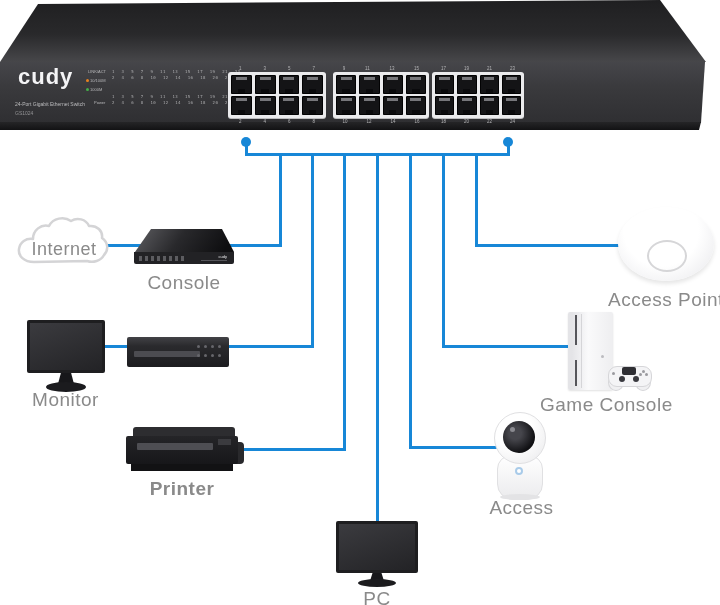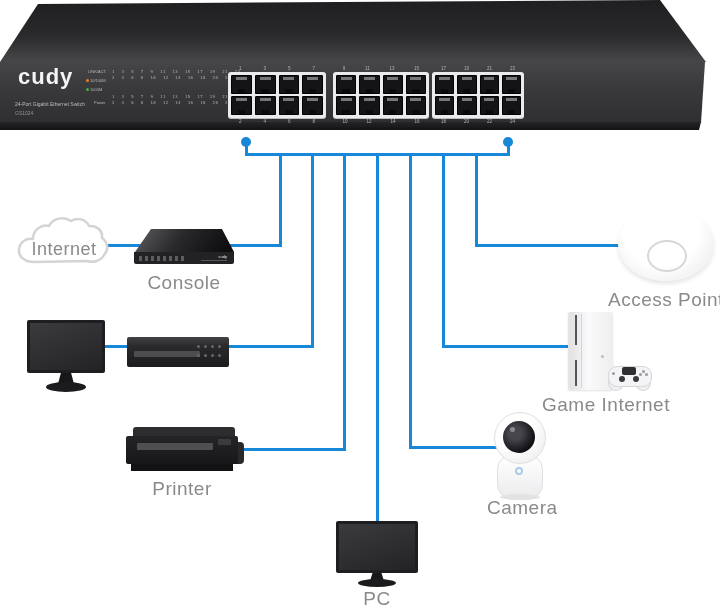--- a/index.html
+++ b/index.html
@@ -293,20 +293,21 @@
   </div>
   <div class="dev-label" style="left:133px;top:272px;width:102px;">Console</div>
 
   <div class="dev" style="left:27px;top:320px;width:78px;height:76px;">
     <div class="screen-frame" style="left:0;top:0;width:78px;height:53px;">
         <div class="screen-inner"></div>
       </div>
     <div class="screen-neck" style="left:31px;top:53px;width:16px;height:11px;"></div>
     <div class="screen-base" style="left:19px;top:62px;width:40px;height:10px;"></div>
   </div>
+  <div class="dev-label" style="left:18px;top:389px;width:95px;">Monitor</div>
 
   <div class="dev" style="left:127px;top:337px;width:102px;height:30px;">
     <div class="nvr-body"></div>
     <div class="nvr-band"></div>
     <div class="nvr-btns">
       <span></span>
         <span></span>
         <span></span>
         <span></span>
         <span></span>
@@ -317,40 +318,40 @@
   </div>
 
   <div class="dev" style="left:126px;top:424px;width:118px;height:47px;">
     <div class="pr-top"></div>
     <div class="pr-tray"></div>
     <div class="pr-body"></div>
     <div class="pr-slot"></div>
     <div class="pr-panel"></div>
     <div class="pr-base"></div>
   </div>
-  <div class="dev-label" style="left:126px;top:478px;width:112px;">Printer</div>
+  <div class="dev-label" style="left:126px;top:478px;width:112px;font-weight:bold;">Printer</div>
 
   <div class="dev" style="left:336px;top:521px;width:82px;height:64px;">
     <div class="screen-frame" style="left:0;top:0;width:82px;height:52px;">
         <div class="screen-inner"></div>
       </div>
     <div class="screen-neck" style="left:34px;top:52px;width:14px;height:8px;"></div>
     <div class="screen-base" style="left:22px;top:58px;width:38px;height:8px;"></div>
   </div>
   <div class="dev-label" style="left:336px;top:588px;width:82px;">PC</div>
 
   <div class="dev" style="left:490px;top:410px;width:60px;height:92px;">
     <div class="cam-body"></div>
     <div class="cam-base"></div>
     <div class="cam-head">
       <div class="cam-lens"></div>
     </div>
     <div class="cam-ring"></div>
   </div>
-  <div class="dev-label" style="left:487px;top:497px;width:69px;">Camera</div>
+  <div class="dev-label" style="left:487px;top:497px;width:69px;">Access</div>
 
   <div class="dev" style="left:564px;top:310px;width:88px;height:84px;">
     <div class="gc-slab">
       <div class="gc-line1"></div>
         <div class="gc-line2"></div>
         <div class="gc-line3"></div>
         <div class="gc-dot"></div>
     </div>
     <div class="gc-pad">
       <div class="gc-grip l"></div>
@@ -358,21 +359,21 @@
       <div class="gc-pad-body"></div>
       <div class="gc-touch"></div>
       <div class="gc-stick l"></div>
         <div class="gc-stick r"></div>
       <div class="gc-btn" style="left:34px;top:8px;"></div>
       <div class="gc-btn" style="left:37px;top:11px;"></div>
       <div class="gc-btn" style="left:31px;top:11px;"></div>
       <div class="gc-btn" style="left:4px;top:10px;"></div>
     </div>
   </div>
-  <div class="dev-label" style="left:540px;top:394px;width:132px;">Game Internet</div>
+  <div class="dev-label" style="left:540px;top:394px;width:132px;">Game Console</div>
 
   <div class="dev" style="left:618px;top:207px;width:100px;height:78px;">
     <div class="ap-disc"></div>
     <div class="ap-ring"></div>
   </div>
   <div class="dev-label" style="left:608px;top:289px;width:112px;">Access Point</div>
 
 </div>
 
 </body></html>

